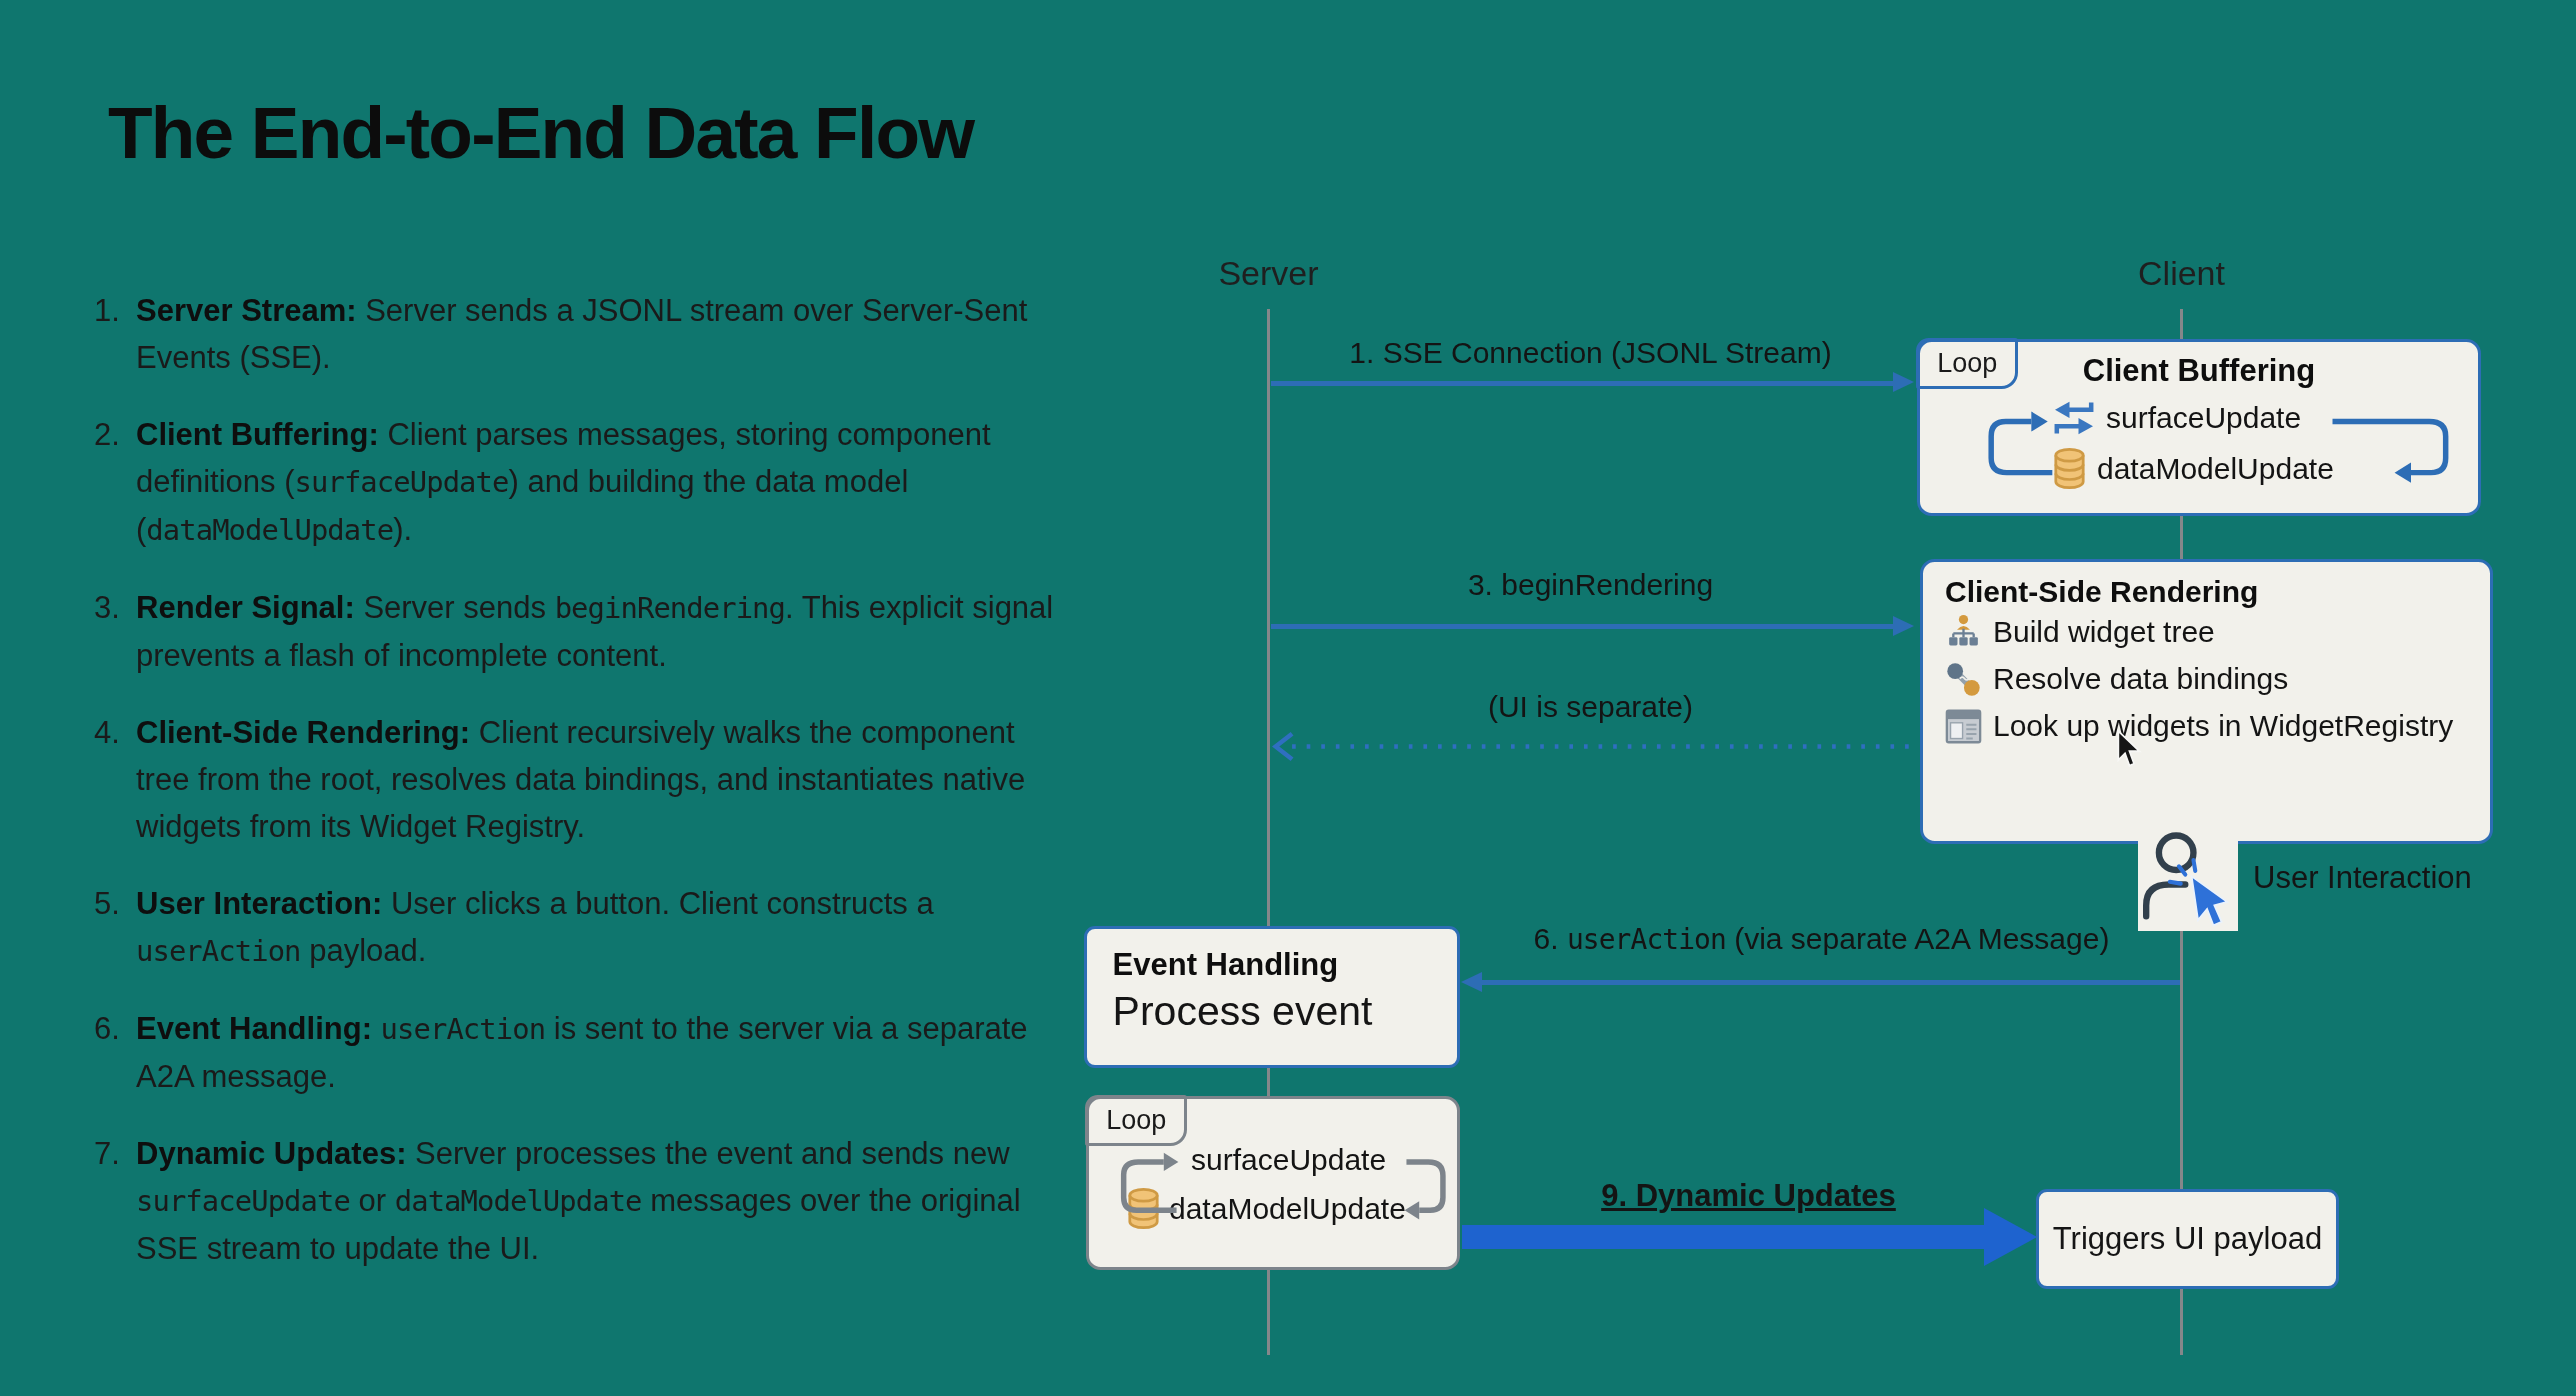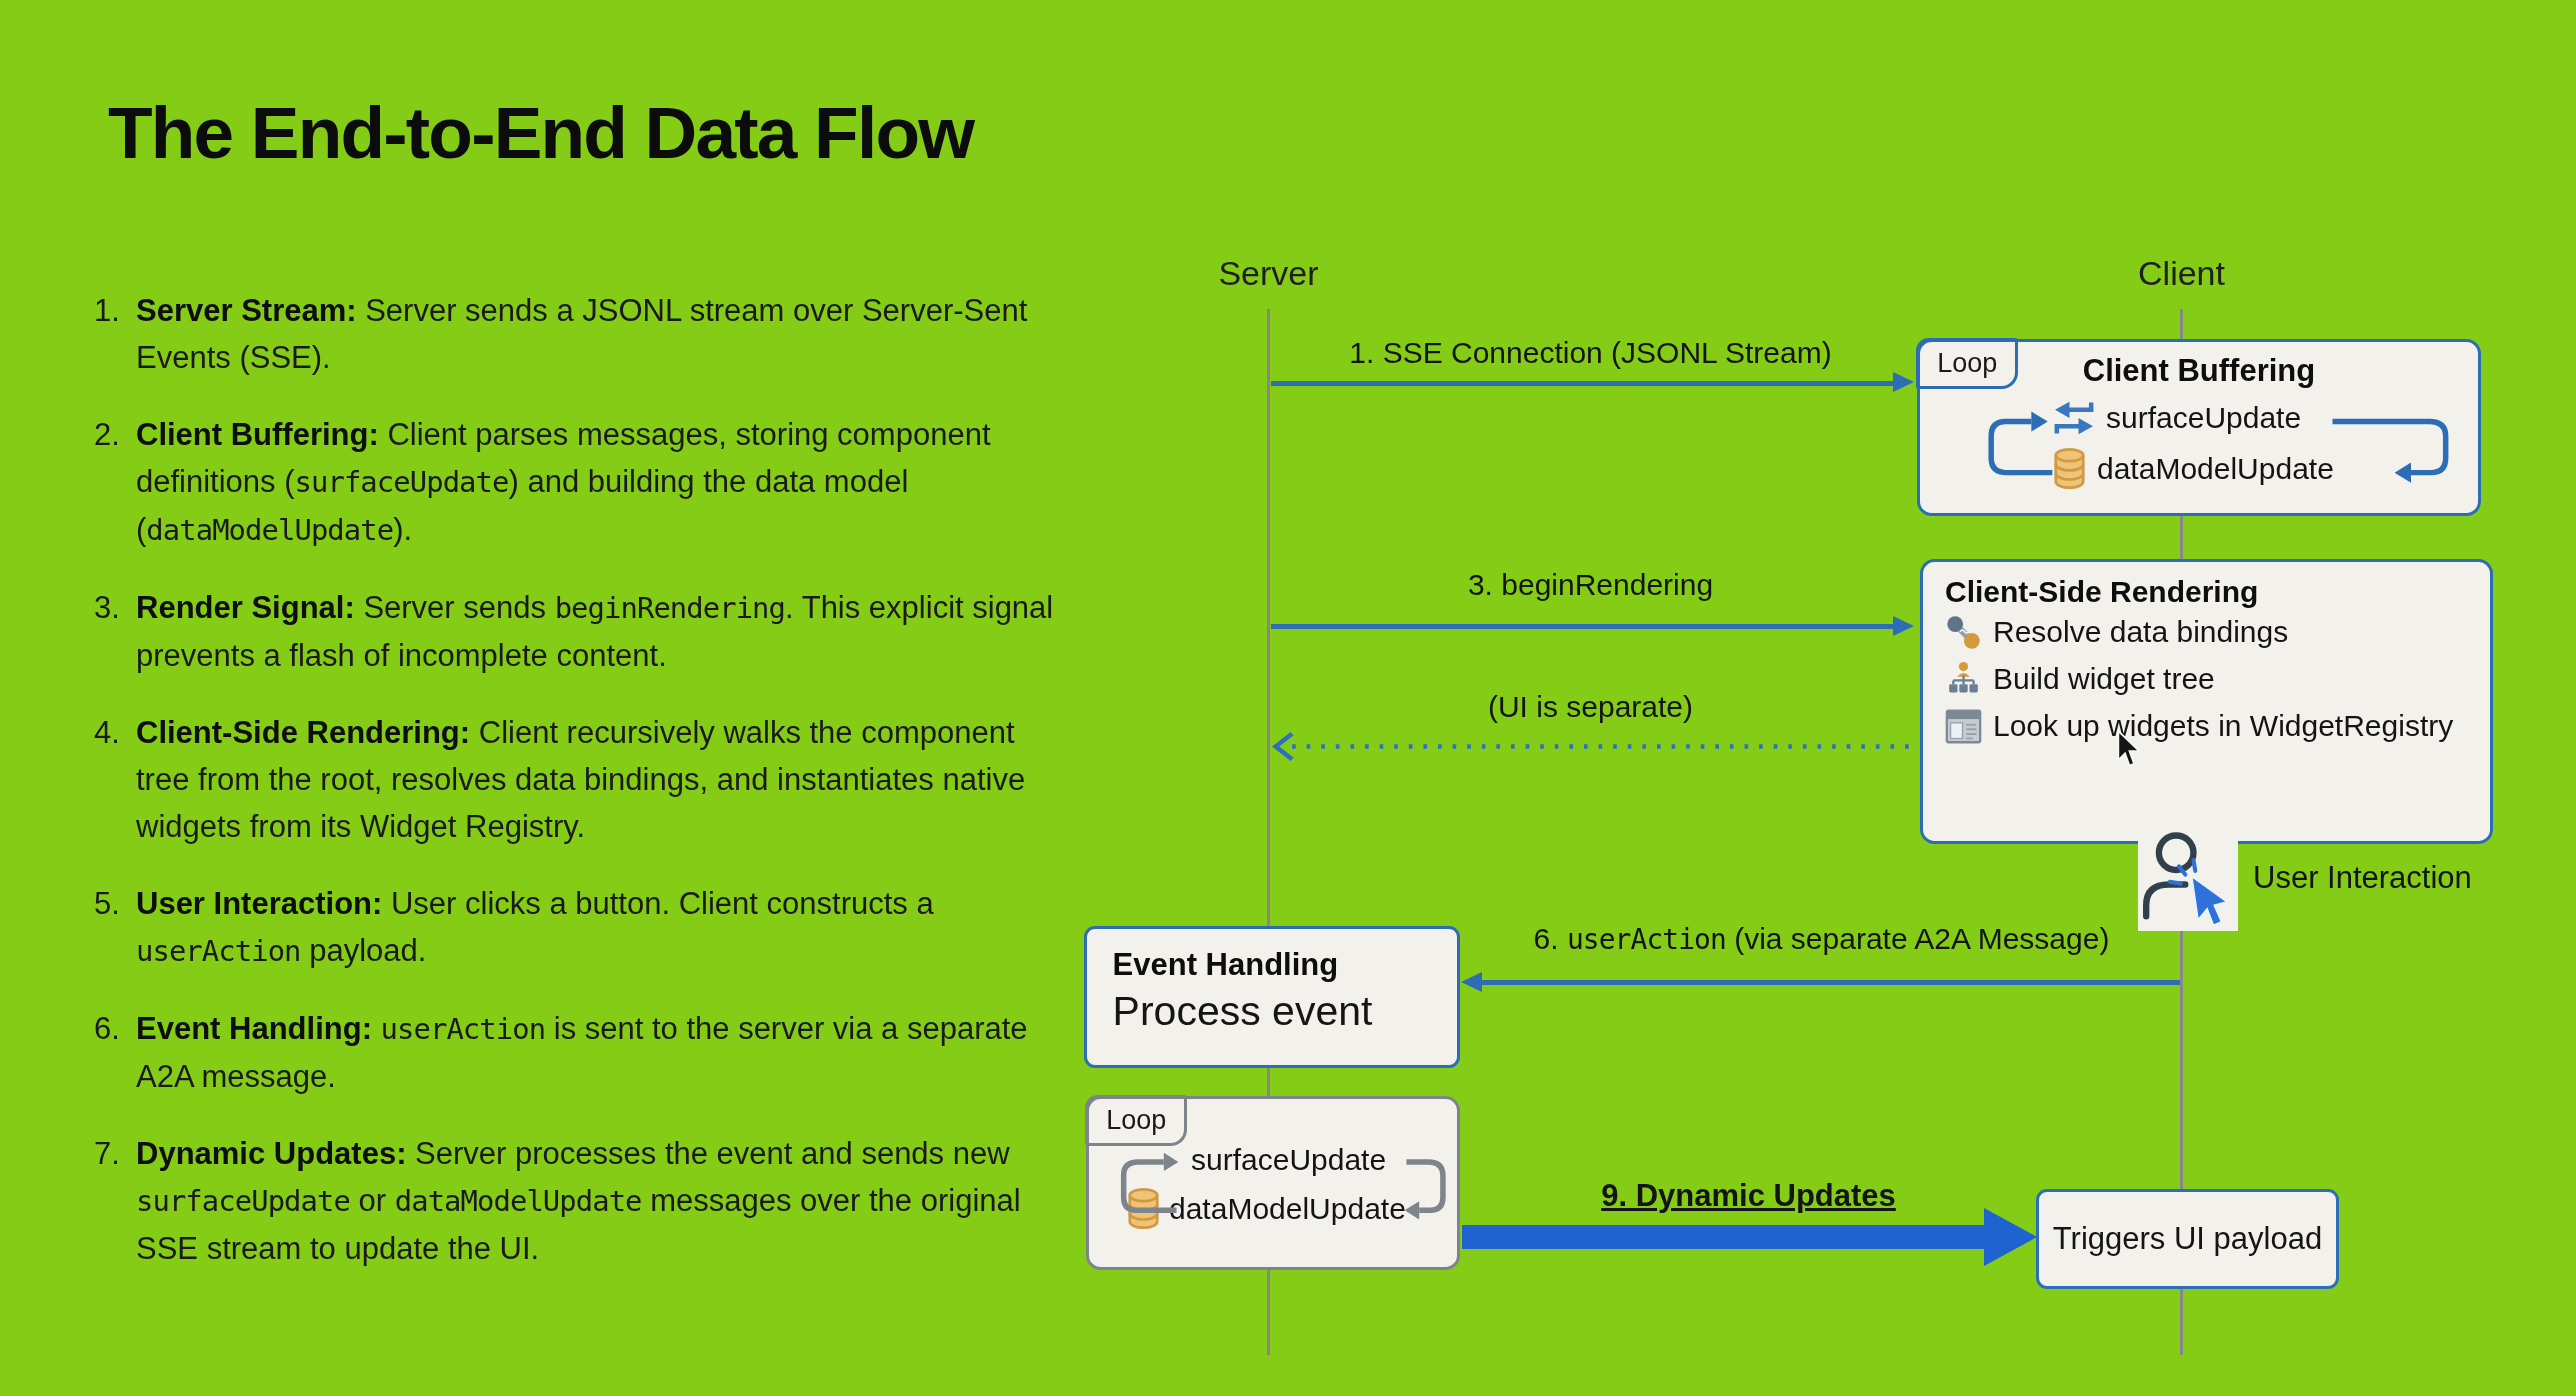--- a/index.html
+++ b/index.html
@@ -1,17 +1,17 @@
 <!DOCTYPE html>
 <html style="font-size:14.6px"><head>
 <meta charset="utf-8">
 <style>
   html,body{margin:0;padding:0;background:#e8e7e2;}
   .slide{
-    position:relative;width:2576px;height:1397px;background:#84cc16;
+    position:relative;width:2576px;height:1397px;background:#0f766e;
     font-family:"Liberation Sans",sans-serif;color:#151515;overflow:hidden;
   }
   .abs{position:absolute;}
   
   .page-title{
     left:108px;top:91px;font-size:73px;font-weight:700;letter-spacing:-1.8px;color:#0c0c0c;
   }
   
   .steps{left:94px;top:287px;width:981px;}
   .step{display:flex;margin-bottom:30px;font-size:31px;line-height:47px;color:#1a1a1a;}
@@ -120,37 +120,37 @@
   </div>
 
   <div class="abs msg-label" style="left:1271px;top:568px;width:639px;">3. beginRendering</div>
   <div class="abs msg-line" style="left:1271px;top:624px;width:628px;"></div>
   <div class="abs head-right" style="left:1893px;top:616px;"></div>
 
   <div class="abs dbox" style="left:1920px;top:559px;width:573px;height:285px;padding:12.8px 0 0 22px;">
     <div class="box-title" style="font-size:30px;">Client-Side Rendering</div>
     <div class="row" style="height:47px;">
       <svg width="37" height="37" viewBox="0 0 40 40">
-        <line x1="13" y1="13" x2="27" y2="27" stroke="#93a1ad" stroke-width="7" stroke-linecap="round"></line>
-        <circle cx="11" cy="11" r="8.5" fill="#5f7488"></circle>
-        <circle cx="29" cy="29" r="8.5" fill="#d49a3e"></circle>
-        <path d="M16,19 q3,-3 5,0 q3,3 5,0" fill="none" stroke="#f2f1eb" stroke-width="1.8"></path>
-      </svg>
-      <span>Resolve data bindings</span>
-    </div>
-    <div class="row" style="height:47px;">
-      <svg width="37" height="37" viewBox="0 0 40 40">
         <circle cx="20" cy="6" r="5" fill="#d49a3e"></circle>
         <path d="M13,17 q7,-8 14,0 z" fill="#d49a3e"></path>
         <path d="M20,16 V21 M9,21 H31 M9,21 V25 M20,21 V25 M31,21 V25" fill="none" stroke="#6b7f94" stroke-width="2.5"></path>
         <rect x="4.5" y="25" width="9" height="9" rx="1.5" fill="#6b7f94"></rect>
         <rect x="15.5" y="25" width="9" height="9" rx="1.5" fill="#6b7f94"></rect>
         <rect x="26.5" y="25" width="9" height="9" rx="1.5" fill="#6b7f94"></rect>
       </svg>
       <span>Build widget tree</span>
+    </div>
+    <div class="row" style="height:47px;">
+      <svg width="37" height="37" viewBox="0 0 40 40">
+        <line x1="13" y1="13" x2="27" y2="27" stroke="#93a1ad" stroke-width="7" stroke-linecap="round"></line>
+        <circle cx="11" cy="11" r="8.5" fill="#5f7488"></circle>
+        <circle cx="29" cy="29" r="8.5" fill="#d49a3e"></circle>
+        <path d="M16,19 q3,-3 5,0 q3,3 5,0" fill="none" stroke="#f2f1eb" stroke-width="1.8"></path>
+      </svg>
+      <span>Resolve data bindings</span>
     </div>
     <div class="row" style="height:47px;">
       <svg width="37" height="37" viewBox="0 0 40 40">
         <rect x="2" y="3" width="36" height="34" rx="2" fill="#c7ccd2" stroke="#7d8a96" stroke-width="2.5"></rect>
         <rect x="2" y="3" width="36" height="9" fill="#7d8a96"></rect>
         <rect x="6" y="16" width="13" height="17" fill="#eef0f2" stroke="#98a3ad" stroke-width="1.5"></rect>
         <path d="M23,18 H34 M23,23 H34 M23,28 H34 M23,33 H30" stroke="#98a3ad" stroke-width="2.2"></path>
       </svg>
       <span>Look up widgets in WidgetRegistry</span>
     </div>

